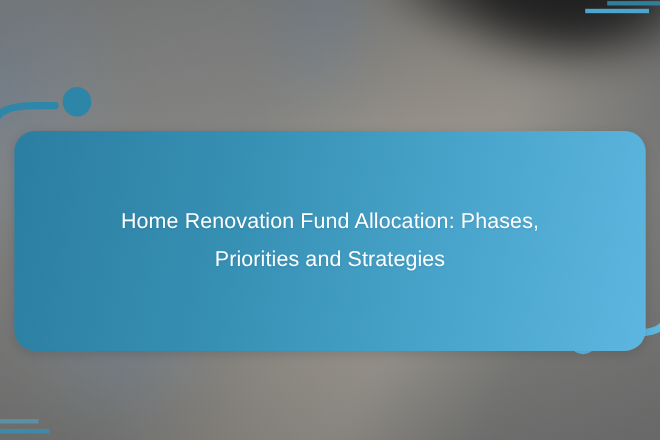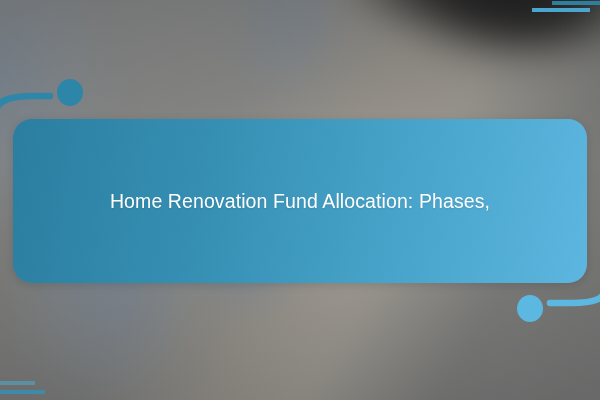--- a/index.html
+++ b/index.html
@@ -71,21 +71,21 @@
   .bar-tr-2 { right: 10px; top: 8px;  width: 58px; background: #4aa6cc; }
   .bar-bl-1 { left: 0px;   top: 381px; width: 35px; background: #5b8fa4; }
   .bar-bl-2 { left: 0px;   top: 390px; width: 45px; background: #3f8aa8; }
 
   
   .banner {
     position: absolute;
     left: 13px;
     top: 119px;
     width: 574px;
-    height: 164px;
+    height: 200px;
     border-radius: 19px;
     background: linear-gradient(100deg, #2b7ea0 0%, #3690b4 35%, #49a4cb 68%, #5cb6df 100%);
     box-shadow: 0 2px 10px rgba(0,0,0,0.13);
     display: flex;
     align-items: center;
     justify-content: center;
     box-sizing: border-box;
     padding: 0 34px;
   }
   .banner-title {
@@ -119,16 +119,17 @@
 
   <div class="bar bar-tr-1"></div>
   <div class="bar bar-tr-2"></div>
   <div class="bar bar-bl-1"></div>
   <div class="bar bar-bl-2"></div>
 
   <div class="banner">
     <h1 class="banner-title">
       <span>Home Renovation Fund Allocation: Phases,</span>
       <br>
+      <span>Priorities and Strategies</span>
     </h1>
   </div>
 
 </div>
 
 </body></html>

